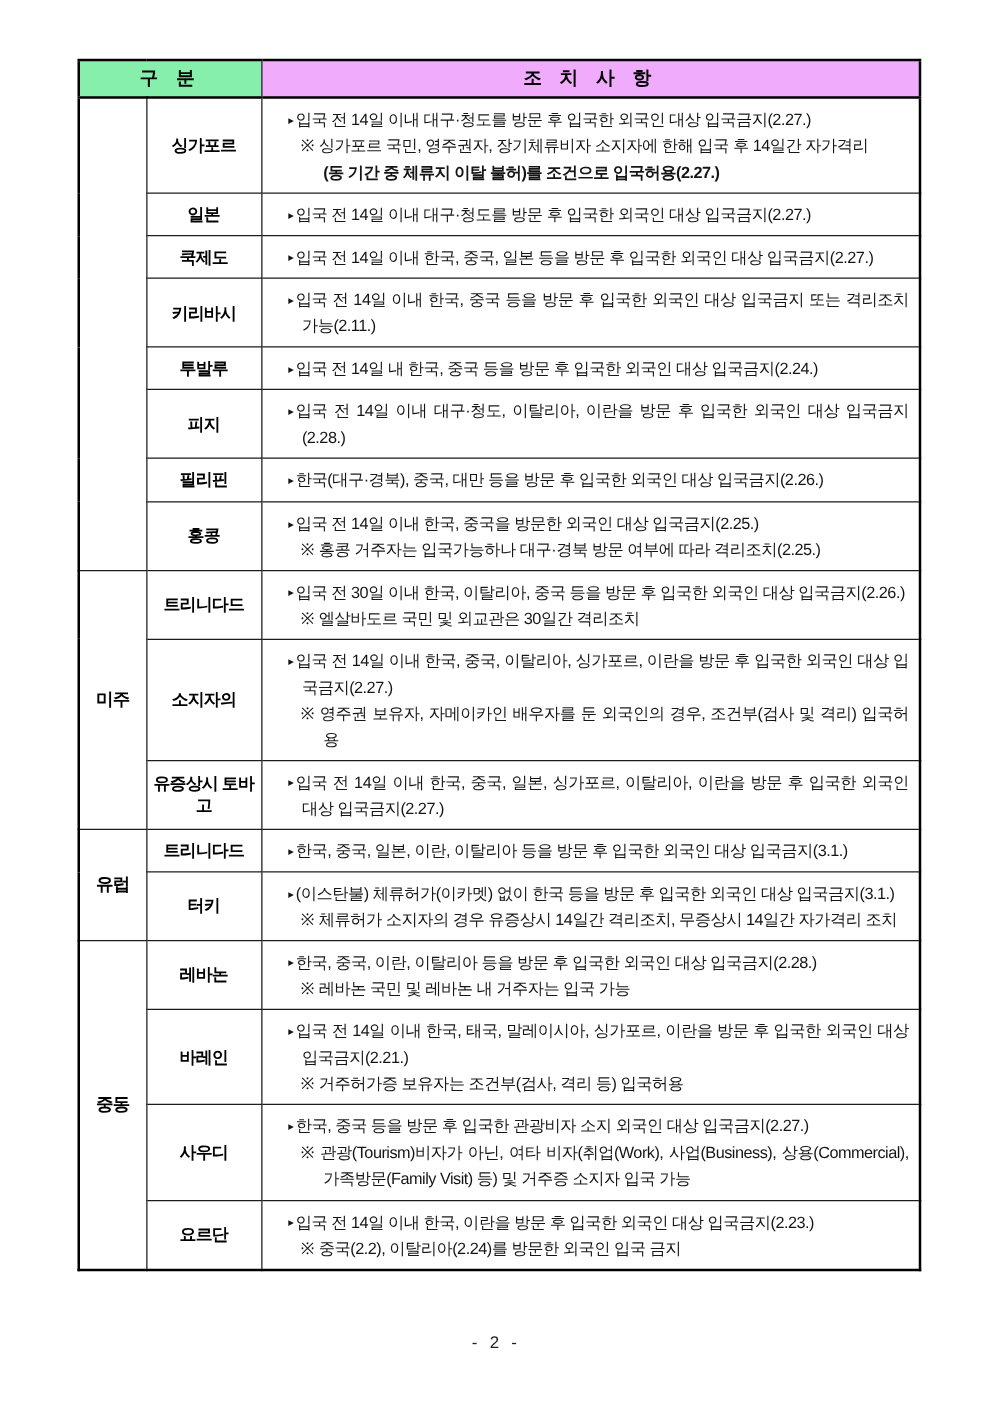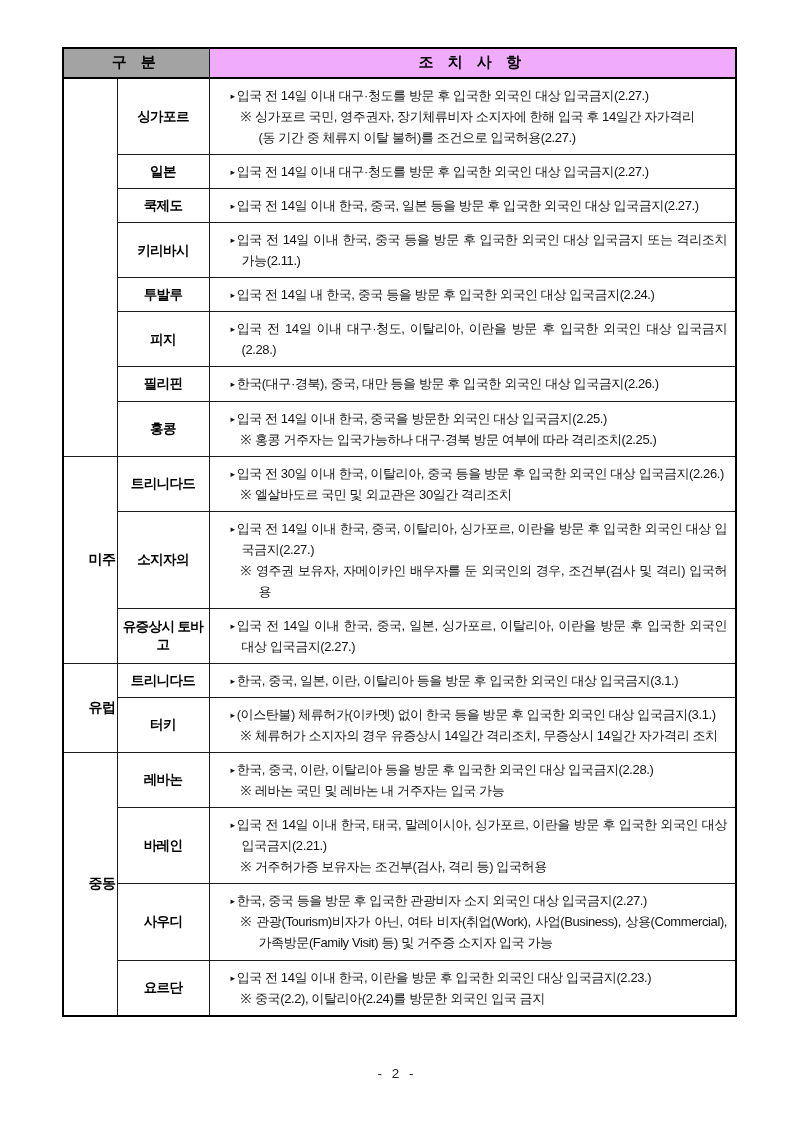--- a/index.html
+++ b/index.html
@@ -31,40 +31,40 @@
     border-bottom:2px solid #000000;
     border-top:2px solid #000000;
     font-weight:bold;
     font-size:15px;
     letter-spacing:5px;
     text-align:center;
     padding:4px 0 5px 0;
     color:#000000;
   }
   td.region-cell {
-    font-weight:bold; font-size:14px; text-align:right;
+    font-weight:bold; font-size:14px; text-align:center;
     letter-spacing:-0.5px; color:#000000; background:#ffffff;
   }
   td.country-cell {
     font-weight:bold; font-size:13.5px; text-align:center;
     line-height:1.3; letter-spacing:-0.6px;
     padding:4px 2px; color:#000000; background:#ffffff;margin-top:23px;
   }
   td.measures-cell {
     font-size:13px; line-height:1.62;
     letter-spacing:-0.4px;
     padding:6px 8px 6px 21px;
     text-align:justify;
     color:#151515;
     background:#ffffff;
   }
   .item { text-align:justify; }
   .item.main { padding-left:11px; text-indent:-11px; }
   .item.note { padding-left:28px; text-indent:-18px; }
-  .item.cont { padding-left:28px; text-indent:0; }
+  .item.cont { padding-left:28px; text-indent:0;font-weight:bold; }
   .marker-main { font-size:9px; margin-right:2px; position:relative; top:-1px; }
   .marker-note { margin-right:4px; }
 
   .footer {
     position:absolute; left:0; top:1066px; width:794px;
     text-align:center; font-size:13.5px; letter-spacing:3px;
     color:#222222;
   }
 </style>
 </head>
@@ -72,21 +72,21 @@
 
 <div class="page">
   <table class="measures">
     <colgroup>
       <col class="col-region">
       <col class="col-country">
       <col class="col-measures">
     </colgroup>
     <thead>
       <tr>
-        <th colspan="2" style="background: #a3a3a3;">구 분</th>
+        <th colspan="2" style="background: #86efac;">구 분</th>
         <th style="background: #f0abfc;">조 치 사 항</th>
       </tr>
     </thead>
     <tbody>
         <tr>
           <td class="region-cell" rowspan="8"></td>
           <td class="country-cell">싱가포르</td>
           <td class="measures-cell">
             <div class="item main"><span class="marker-main">▸</span>입국 전 14일 이내 대구·청도를 방문 후 입국한 외국인 대상 입국금지(2.27.)</div>
             <div class="item note"><span class="marker-note">※</span>싱가포르 국민, 영주권자, 장기체류비자 소지자에 한해 입국 후 14일간 자가격리</div>

